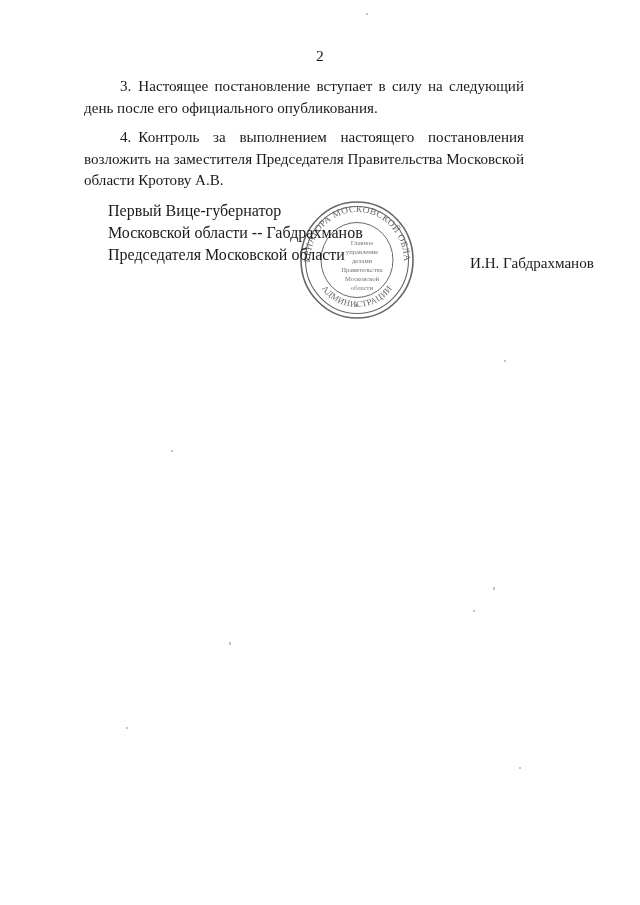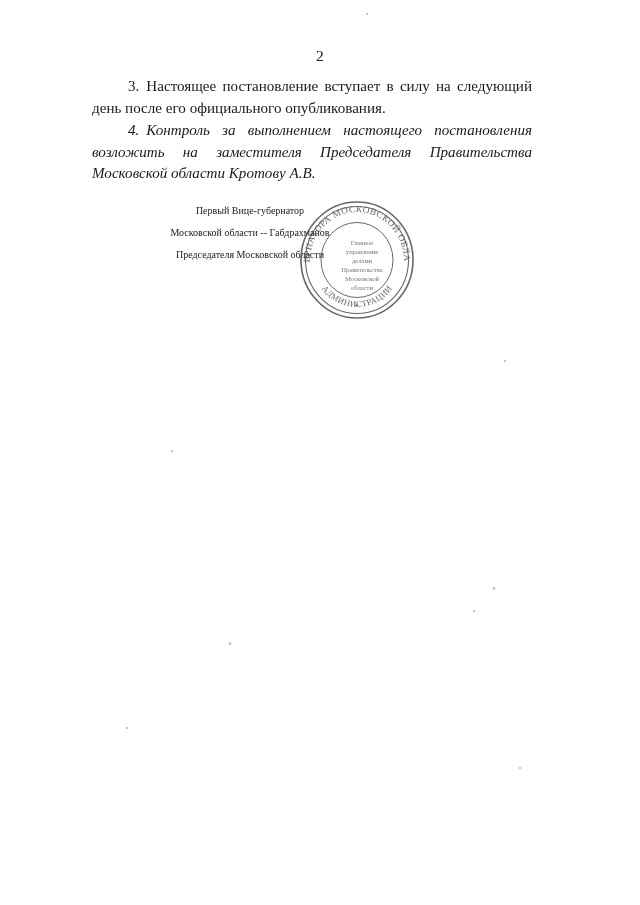--- a/index.html
+++ b/index.html
@@ -34,44 +34,43 @@
     text-align: center;
     font-size: 15.5px;
     line-height: 18px;
     letter-spacing: 0.2px;
   }
 
   
   #body-text {
     position: absolute;
     top: 76px;
-    left: 92px;
+    left: 84px;
     width: 440px;
   }
   .para {
     text-align: justify;
     text-justify: inter-word;
     font-size: 15.1px;
     line-height: 21.5px;
     margin: 0 0 0 0;
     text-indent: 36px;
     hyphens: none;
   }
-  .para + .para { margin-top: 1px; font-style: italic; }
+  .para + .para { margin-top: 8px; }
   .para .numlead { margin-right: 7px; }
 
   
   #signature-block {
     position: absolute;
     top: 200px;
-    left: 100px;
+    left: 108px;
     width: 300px;
-    font-size: 10px;
+    font-size: 16px;
     line-height: 22px;
-    text-align: center;
   }
   #signature-block .sig-line { white-space: nowrap; }
 
   #signatory-name {
     position: absolute;
     top: 252px;
     left: 470px;
     width: 170px;
     font-size: 15.1px;
     line-height: 22px;
@@ -122,20 +121,21 @@
       <span class="numlead">4.</span><span>Контроль за выполнением настоящего постановления возложить на заместителя Председателя Правительства Московской области Кротову А.В.</span>
     </p>
   </div>
 
   <div id="signature-block">
     <div class="sig-line">Первый Вице-губернатор</div>
     <div class="sig-line">Московской области -- Габдрахманов</div>
     <div class="sig-line">Председателя Московской области</div>
   </div>
 
+  <div id="signatory-name">И.Н. Габдрахманов</div>
 
   <div id="seal">
     <svg viewBox="0 0 116 120" xmlns="http://www.w3.org/2000/svg" aria-hidden="true">
       <defs>
         <path id="arcTop" d="M 11 62 A 47 49 0 0 1 105 62"></path>
         <path id="arcBottom" d="M 14 62 A 44 46 0 0 0 102 62"></path>
       </defs>
 
       <ellipse class="seal-ring" cx="58" cy="61" rx="56" ry="58" stroke-width="1.6" stroke="#2b2b33"></ellipse>
       <ellipse class="seal-ring" cx="58" cy="61" rx="51.5" ry="53.5" stroke-width="1.1" stroke="#2b2b33"></ellipse>

